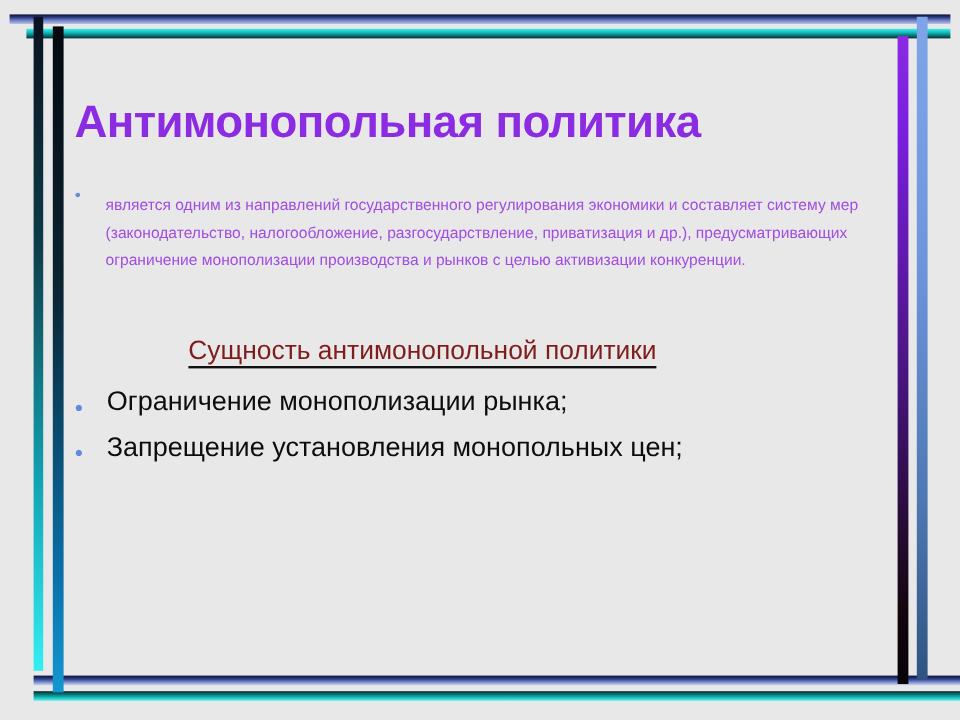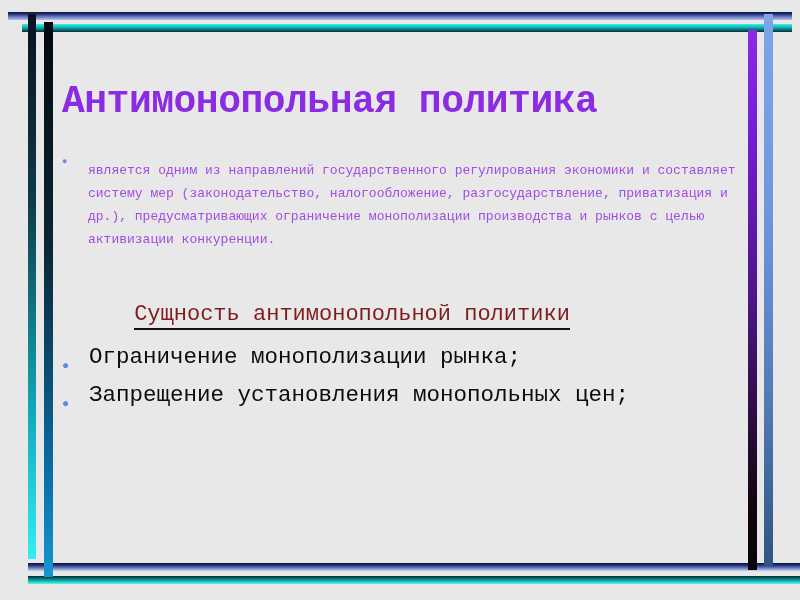--- a/index.html
+++ b/index.html
@@ -6,21 +6,21 @@
     margin: 0;
     padding: 0;
     background: #ffffff;
   }
   #slide {
     position: relative;
     width: 800px;
     height: 600px;
     background: #e8e8e8;
     overflow: hidden;
-    font-family: Liberation Mono, monospace;
+    font-family: Liberation Sans, sans-serif;
   }
 
   
   .bar { position: absolute; }
 
   
   .bar-top-blue {
     left: 8px; top: 12px; width: 784px; height: 8px;
     background: linear-gradient(to bottom, #0c1230 0%, #26357a 28%, #6d7fc4 62%, #b9c2e6 100%);
   }
@@ -113,21 +113,21 @@
   }
   .section-heading span {
     border-bottom: 2px solid #111111;
     padding-bottom: 1px;
   }
 
   .points { margin-top: 12px; }
 
   .point {
     display: flex;
-    align-items: flex-end;
+    align-items: center;
     margin-top: 7px;
   }
   .point-bullet {
     flex: 0 0 auto;
     width: 27px;
     padding-top: 9px;
     color: #5f8ae0;
     line-height: 1;
   }
   .point-bullet::before { content: "\25CF"; font-size: 12px; }

